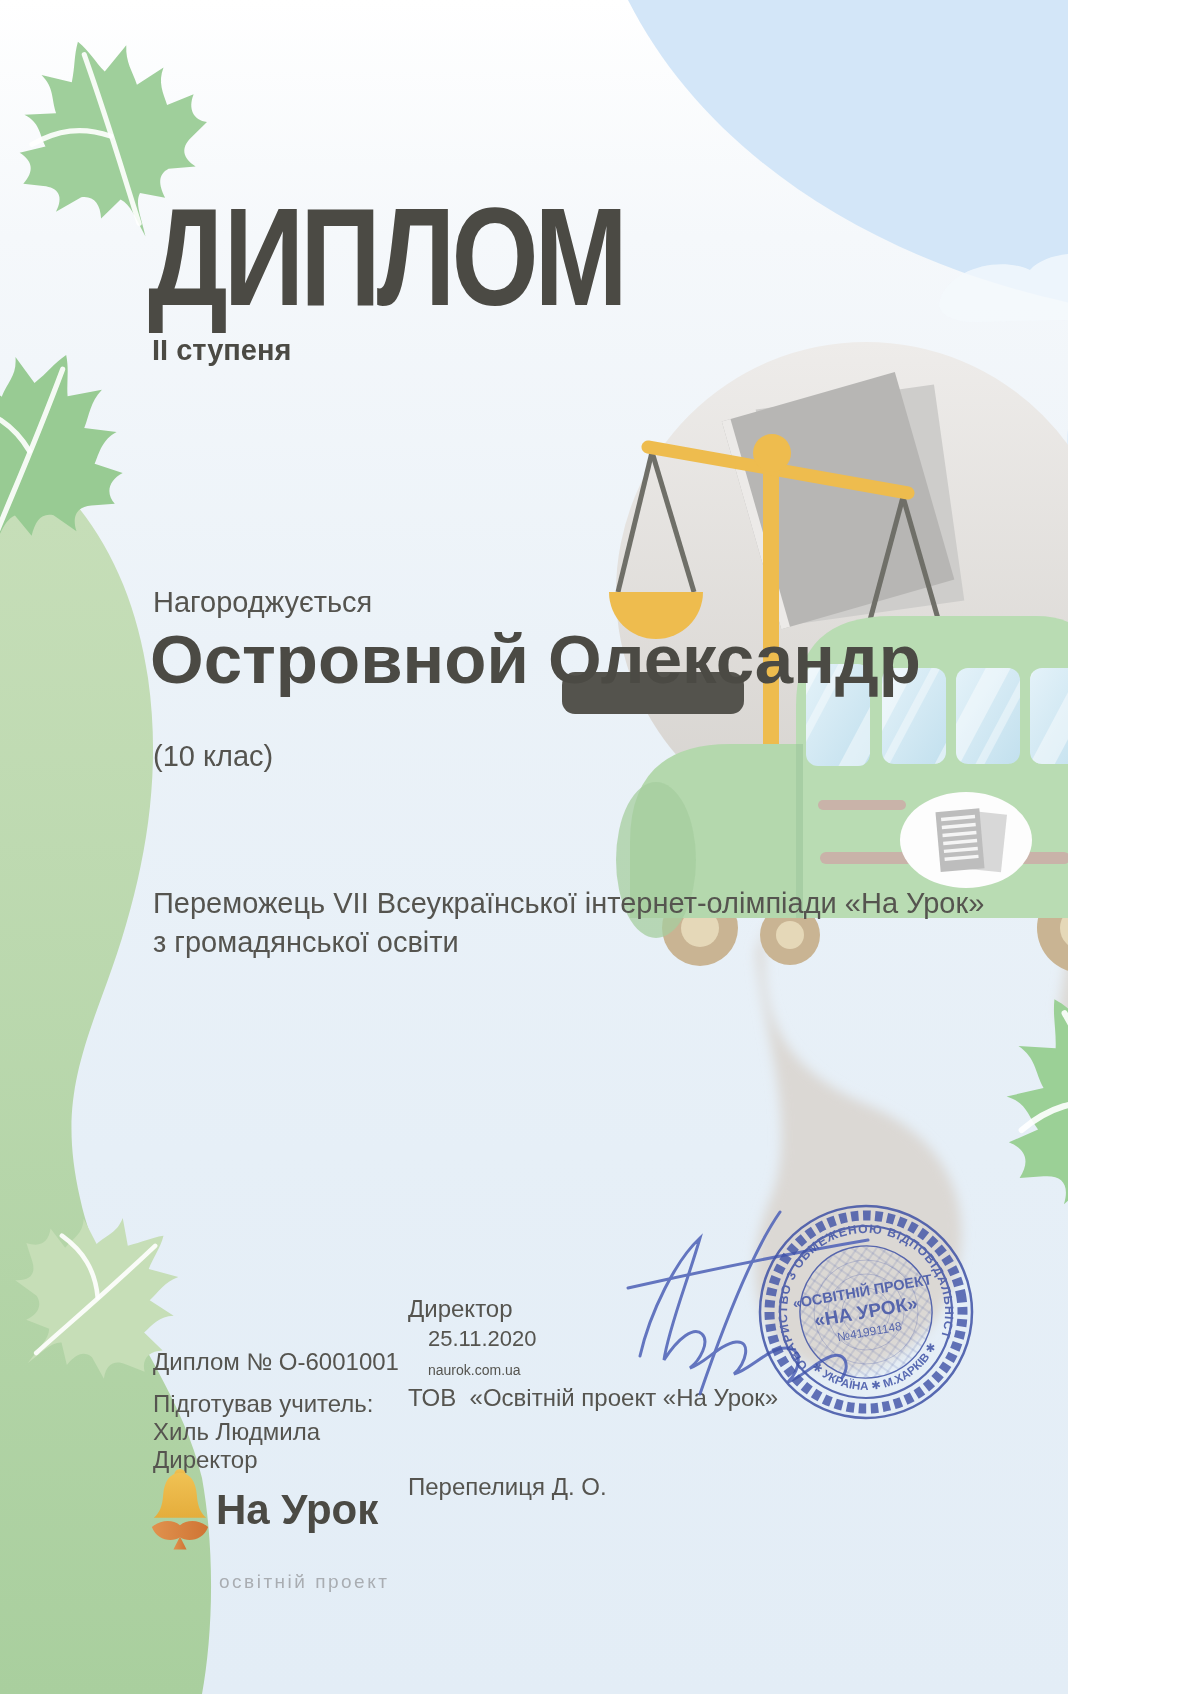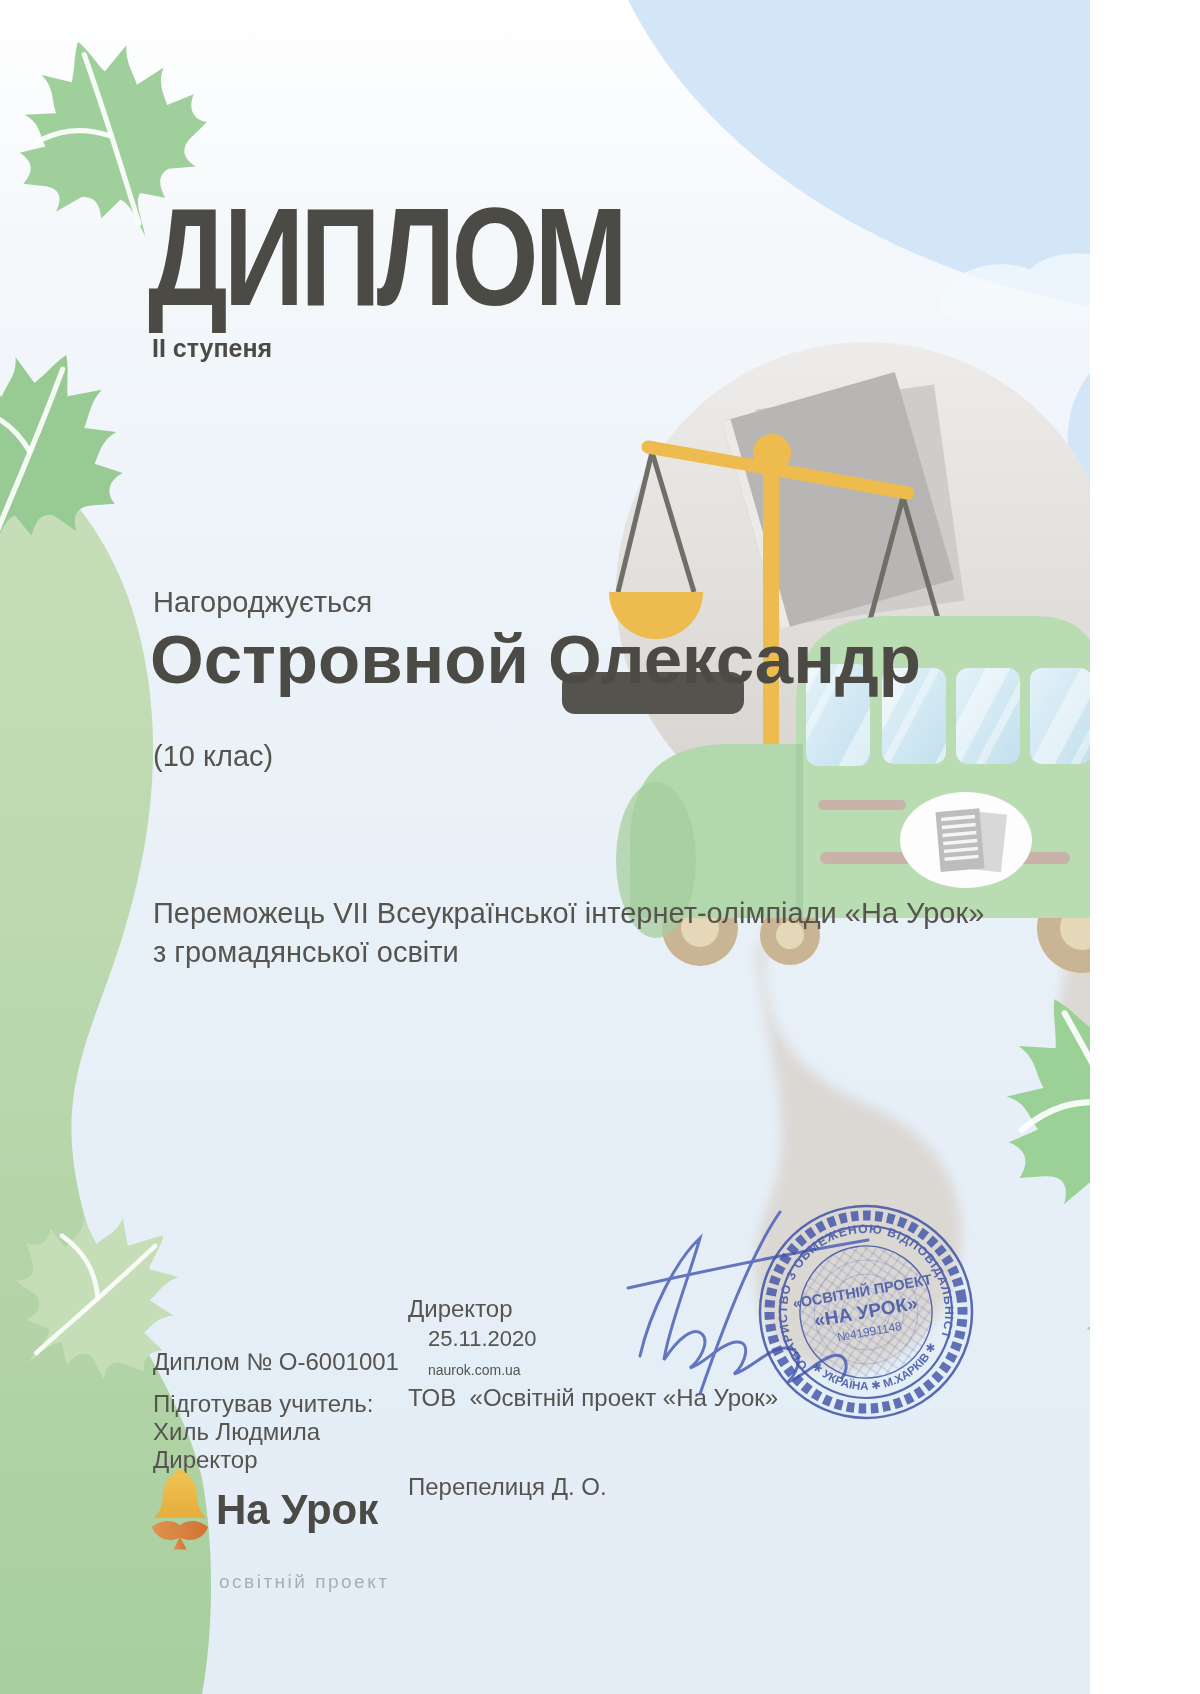--- a/index.html
+++ b/index.html
@@ -1,30 +1,29 @@
 <!DOCTYPE html>
 <html><head>
 <meta charset="utf-8">
 <style>
   html,body{margin:0;padding:0;background:#fff;}
   .page{
     position:relative;width:1068px;height:1694px;overflow:hidden;
     font-family:"Liberation Sans","DejaVu Sans",sans-serif;
     background:linear-gradient(180deg,#ffffff 0%,#f5f8fb 14%,#ebf2f8 38%,#e6eff7 68%,#e3edf6 100%);
-    padding-left:22px;
   }
   .abs{position:absolute;}
   svg.layer{position:absolute;left:0;top:0;pointer-events:none;}
   .title{left:148px;top:188px;font-size:112px;font-weight:700;letter-spacing:-4px;
          line-height:1;transform:scaleY(1.24);transform-origin:0 0;color:#4b4a44;white-space:nowrap;}
-  .degree{left:152px;top:334px;font-size:25px;font-weight:700;color:#4b4a44;}
+  .degree{left:152px;top:334px;font-size:29px;font-weight:700;color:#4b4a44;}
   .awarded{left:153px;top:586px;font-size:29px;color:#55544f;}
   .name{left:150px;top:620px;font-size:69px;font-weight:700;color:#4b4a44;white-space:nowrap;}
   .grade{left:153px;top:740px;font-size:29px;color:#55544f;}
-  .achv{left:153px;top:884px;font-size:29px;line-height:1.33;color:#55544f;width:860px;margin-top:10px;}
+  .achv{left:153px;top:884px;font-size:29px;line-height:1.33;color:#55544f;width:860px;}
   .dipno{left:153px;top:1348px;font-size:24px;color:#55544f;}
   .teacher{left:153px;top:1390px;font-size:24px;line-height:1.16;color:#55544f;}
   .logo-name{left:216px;top:1486px;font-size:42px;font-weight:700;color:#4b4a44;}
   .logo-sub{left:219px;top:1535px;font-size:19px;letter-spacing:2.5px;color:#a9adb2;margin-top:36px;}
   .issuer{left:408px;top:1234px;font-size:24px;line-height:1.24;color:#55544f;white-space:pre-wrap;}
   .date{left:428px;top:1326px;font-size:22px;color:#55544f;}
   .site{left:428px;top:1362px;font-size:14px;color:#55544f;}
 </style>
 </head>
 <body>

